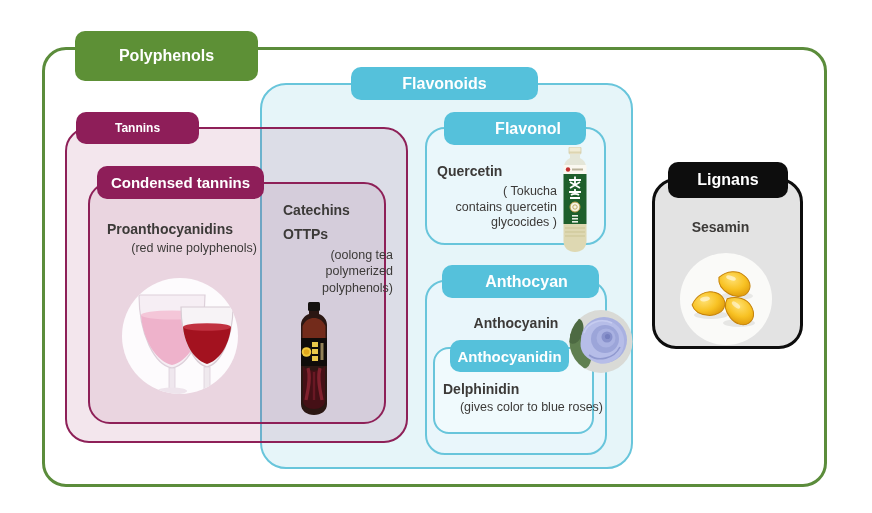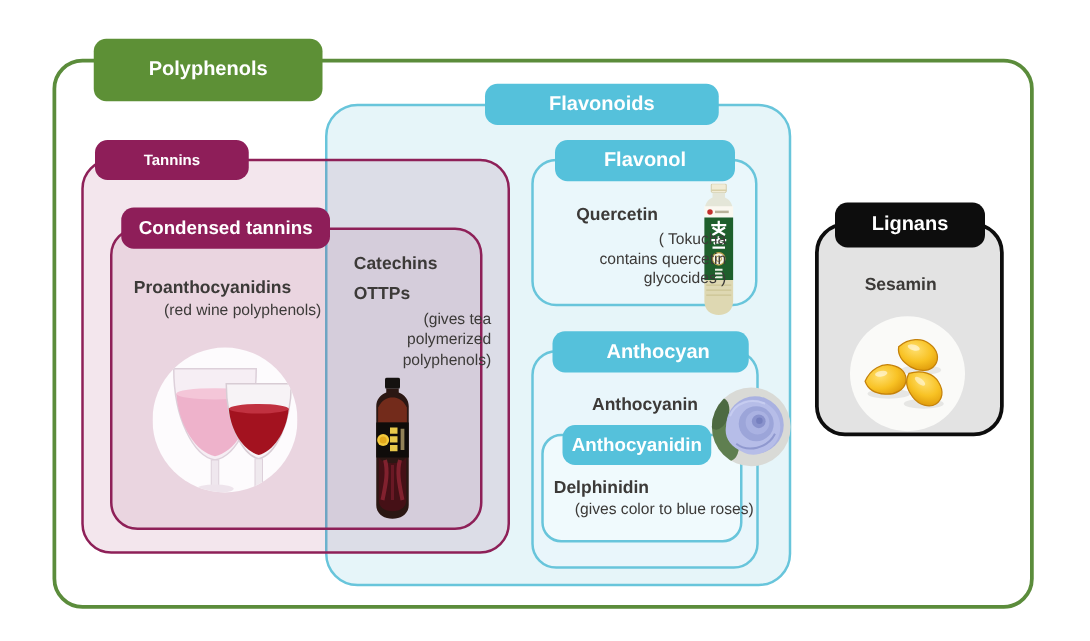--- a/index.html
+++ b/index.html
@@ -183,44 +183,44 @@
       <path d="M-17,-1 C-11,-10 -1,-13 6,-10 C14,-7 17,-1 15,5 C13,11 5,14 -3,12 C-11,10 -16,6 -17,-1 Z" transform="translate(56,32) rotate(16)" fill="url(#gold)" stroke="#c5820a" stroke-width="1"></path>
       <path d="M-17,-1 C-11,-10 -1,-13 6,-10 C14,-7 17,-1 15,5 C13,11 5,14 -3,12 C-11,10 -16,6 -17,-1 Z" transform="translate(30,52) rotate(-10)" fill="url(#gold)" stroke="#c5820a" stroke-width="1"></path>
       <path d="M-17,-1 C-11,-10 -1,-13 6,-10 C14,-7 17,-1 15,5 C13,11 5,14 -3,12 C-11,10 -16,6 -17,-1 Z" transform="translate(61,59) rotate(38)" fill="url(#gold)" stroke="#c5820a" stroke-width="1"></path>
       <ellipse cx="52" cy="27" rx="5" ry="2.2" fill="rgba(255,255,255,0.55)" transform="rotate(16 52 27)"></ellipse>
       <ellipse cx="26" cy="48" rx="5" ry="2.2" fill="rgba(255,255,255,0.55)" transform="rotate(-10 26 48)"></ellipse>
       <ellipse cx="57" cy="54" rx="5" ry="2.2" fill="rgba(255,255,255,0.5)" transform="rotate(38 57 54)"></ellipse>
     </svg>
   </div>
 
   <div class="pill pill-green" style="left:75px;top:31px;width:183px;height:50px;font-size:16px;">Polyphenols</div>
-  <div class="pill pill-blue" style="left:388px;top:67px;width:187px;height:33px;font-size:16px;">Flavonoids</div>
+  <div class="pill pill-blue" style="left:351px;top:67px;width:187px;height:33px;font-size:16px;">Flavonoids</div>
   <div class="pill pill-magenta" style="left:76px;top:112px;width:123px;height:32px;font-size:12px;">Tannins</div>
   <div class="pill pill-magenta" style="left:97px;top:166px;width:167px;height:33px;font-size:15px;">Condensed tannins</div>
-  <div class="pill pill-blue" style="left:444px;top:112px;width:144px;height:33px;font-size:16px;">Flavonol</div>
+  <div class="pill pill-blue" style="left:444px;top:112px;width:116px;height:33px;font-size:16px;padding-left:26px;">Flavonol</div>
   <div class="pill pill-blue" style="left:442px;top:265px;width:145px;height:33px;font-size:16px;padding-left:12px;">Anthocyan</div>
   <div class="pill pill-blue" style="left:450px;top:340px;width:119px;height:32px;font-size:15px;">Anthocyanidin</div>
   <div class="pill pill-black" style="left:668px;top:162px;width:120px;height:36px;font-size:16px;">Lignans</div>
 
   <div class="txt" style="left:107px;top:221px;width:150px;">
     <div class="item-name">Proanthocyanidins</div>
     <div class="item-note" style="margin-top:3px;">(red wine polyphenols)</div>
   </div>
 
   <div class="txt" style="left:283px;top:202px;width:110px;">
     <div class="item-name">Catechins</div>
     <div class="item-name" style="margin-top:7px;">OTTPs</div>
     <div class="item-note" style="margin-top:4px;line-height:1.3;">
-      <div>(gives tea</div>
+      <div>(oolong tea</div>
       <div>polymerized</div>
       <div>polyphenols)</div>
     </div>
   </div>
 
-  <div class="txt" style="left:437px;top:163px;width:120px;margin-left:24px;">
+  <div class="txt" style="left:437px;top:163px;width:120px;">
     <div class="item-name">Quercetin</div>
     <div class="item-note" style="margin-top:4px;line-height:1.25;">
       <div>( Tokucha</div>
       <div>contains quercetin</div>
       <div>glycocides )</div>
     </div>
   </div>
 
   <div class="txt item-name" style="left:425px;top:315px;width:182px;text-align:center;">Anthocyanin</div>
 

